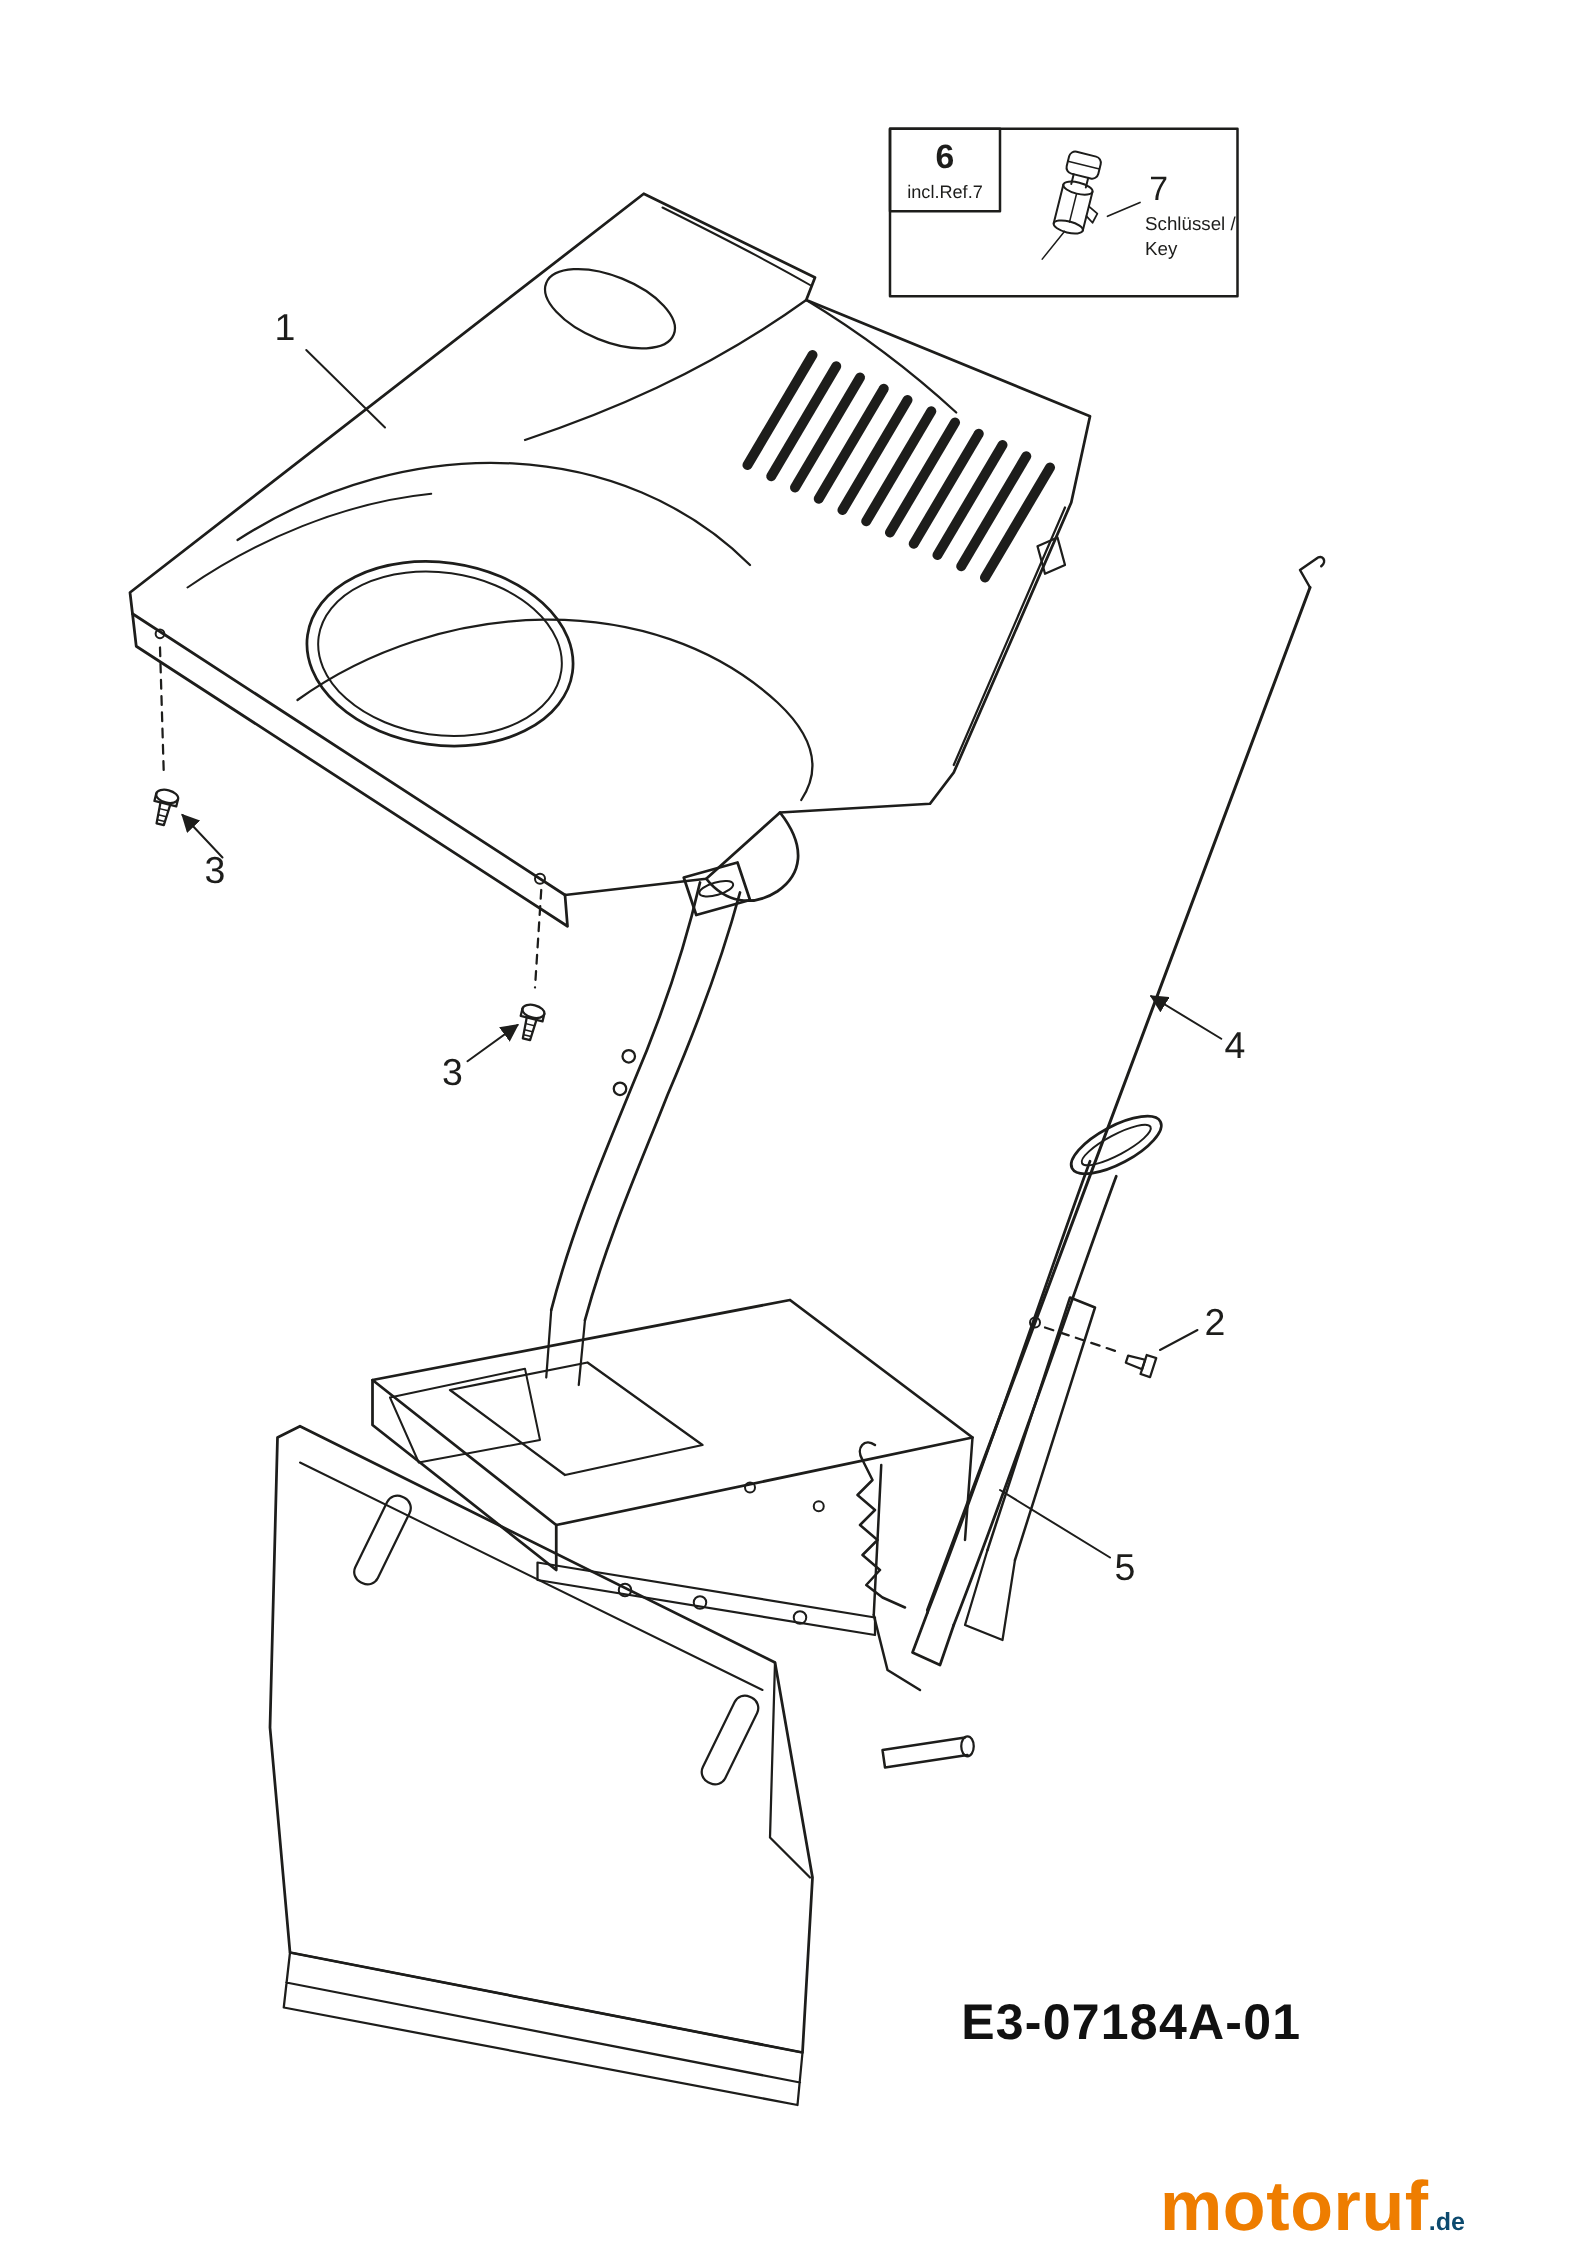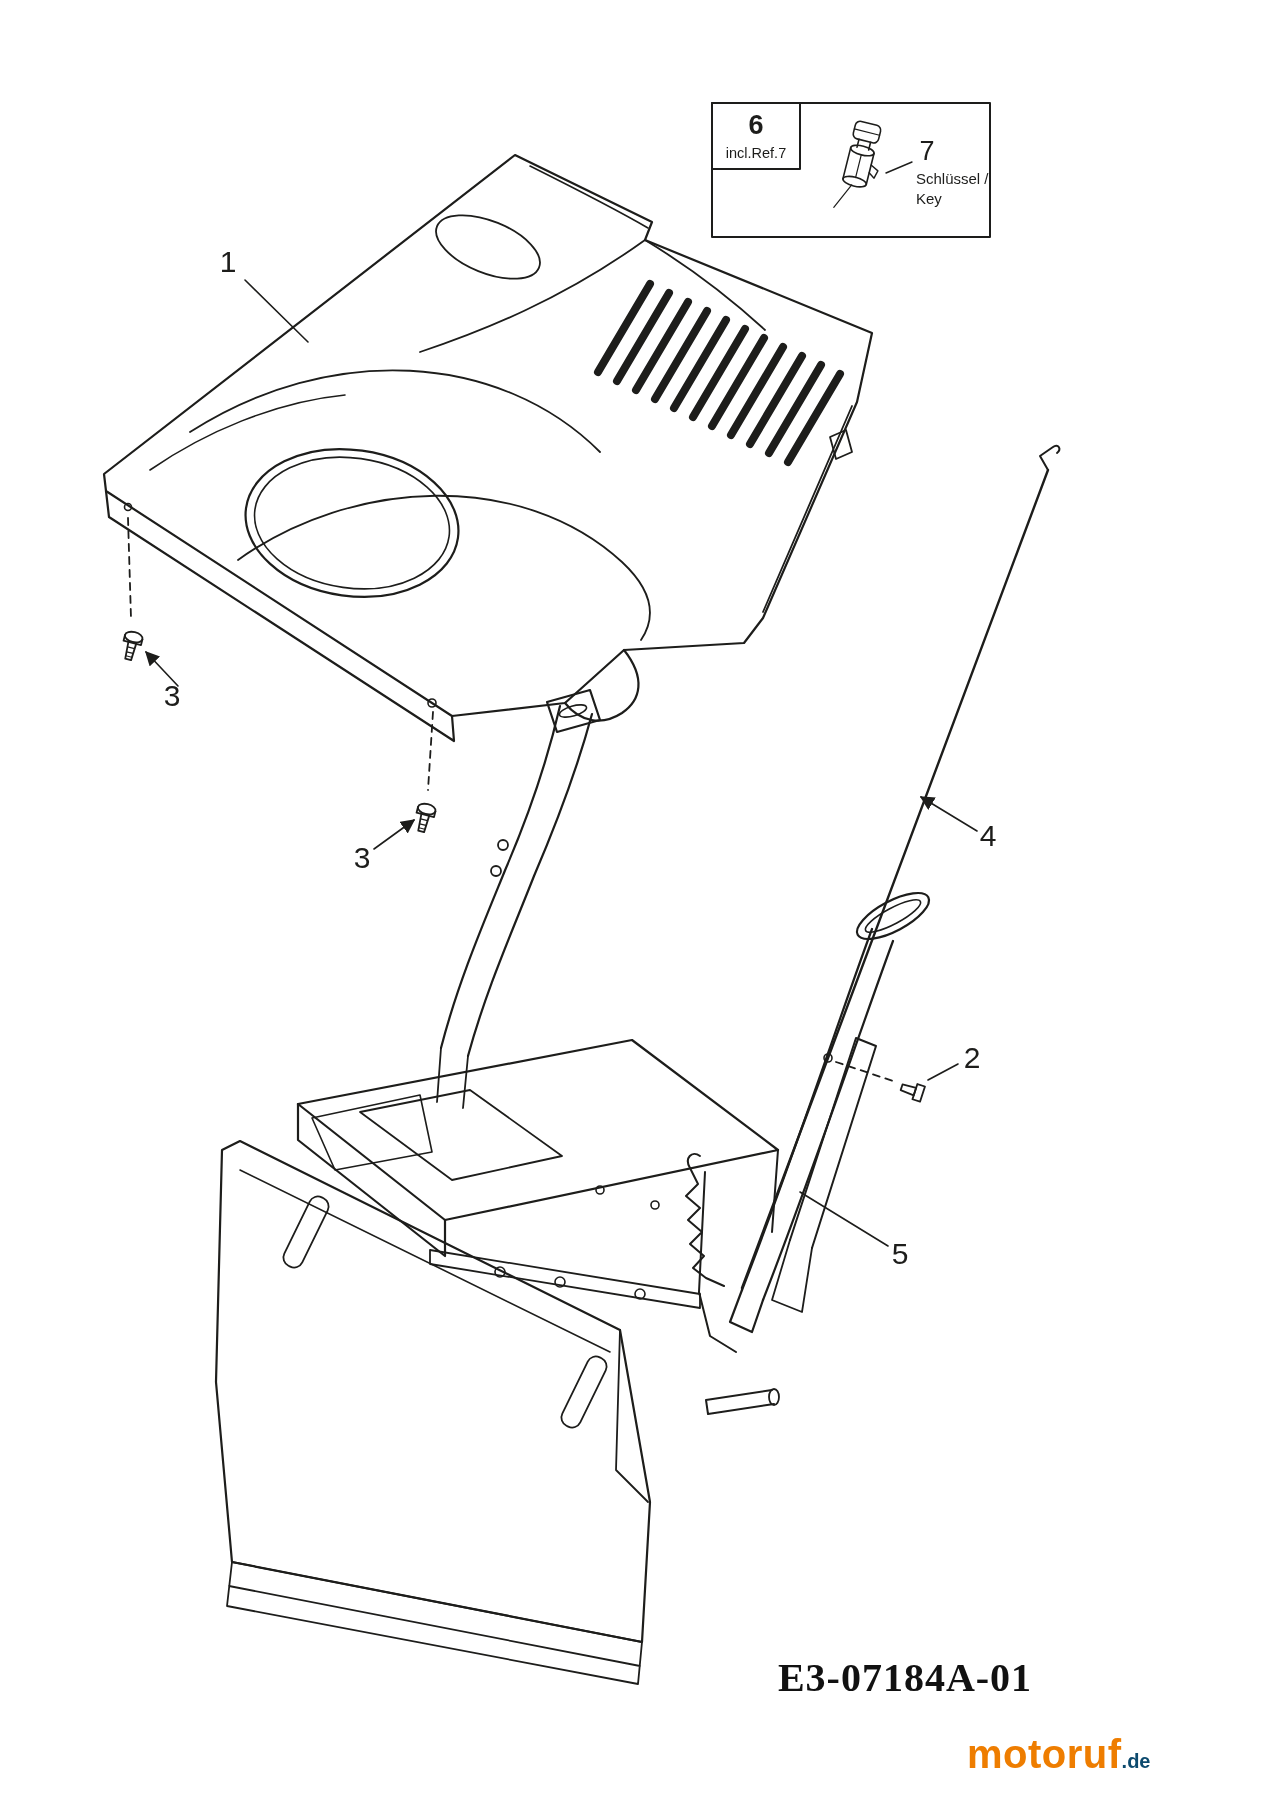--- a/index.html
+++ b/index.html
@@ -7,37 +7,37 @@
     position: relative;
     width: 1272px;
     height: 1800px;
     background: #ffffff;
     font-family: "Liberation Sans", sans-serif;
     overflow: hidden;
   }
   .canvas svg { position: absolute; left: 0; top: 0; }
   .part-code {
     position: absolute;
-    left: 690px; top: 1654px; width: 430px;
+    left: 690px; top: 1596px; width: 430px;
     text-align: center;
-    font-family: Liberation Serif, serif;
+    font-family: Liberation Sans, sans-serif;
     font-weight: 700;
     font-size: 40px;
     letter-spacing: 1px;
     color: #111111;
   }
   .logo {
     position: absolute;
     left: 928px; top: 1732px;
     font-family: "Liberation Sans", sans-serif;
     font-weight: 700;
     white-space: nowrap;
     cursor: pointer;
   }
-  .logo .brand { font-size: 40px; color: #ee7d00; letter-spacing: 0.5px; margin-left: 39px; }
+  .logo .brand { font-size: 56px; color: #ee7d00; letter-spacing: 0.5px; }
   .logo .tld { font-size: 20px; color: #0c4a6e; }
   text { font-family: "Liberation Sans", sans-serif; }
 </style>
 </head>
 <body>
 
 <div class="canvas">
 
   <svg width="1272" height="1800" viewBox="0 0 1272 1800">
     <defs>

